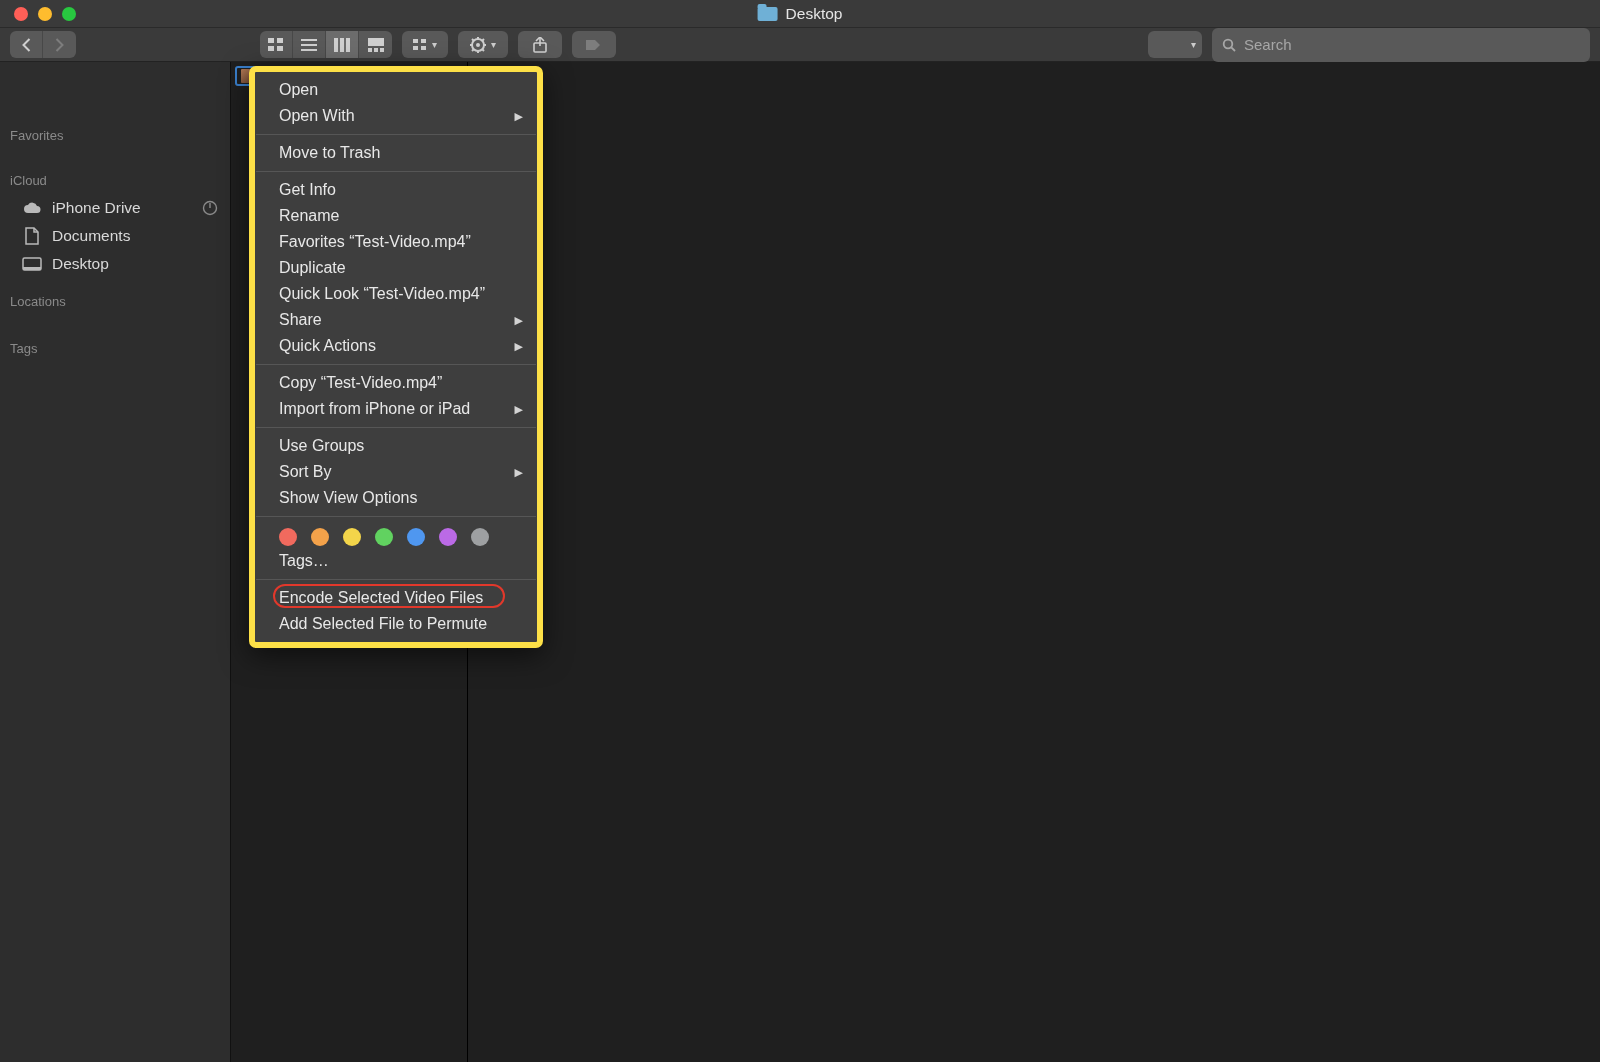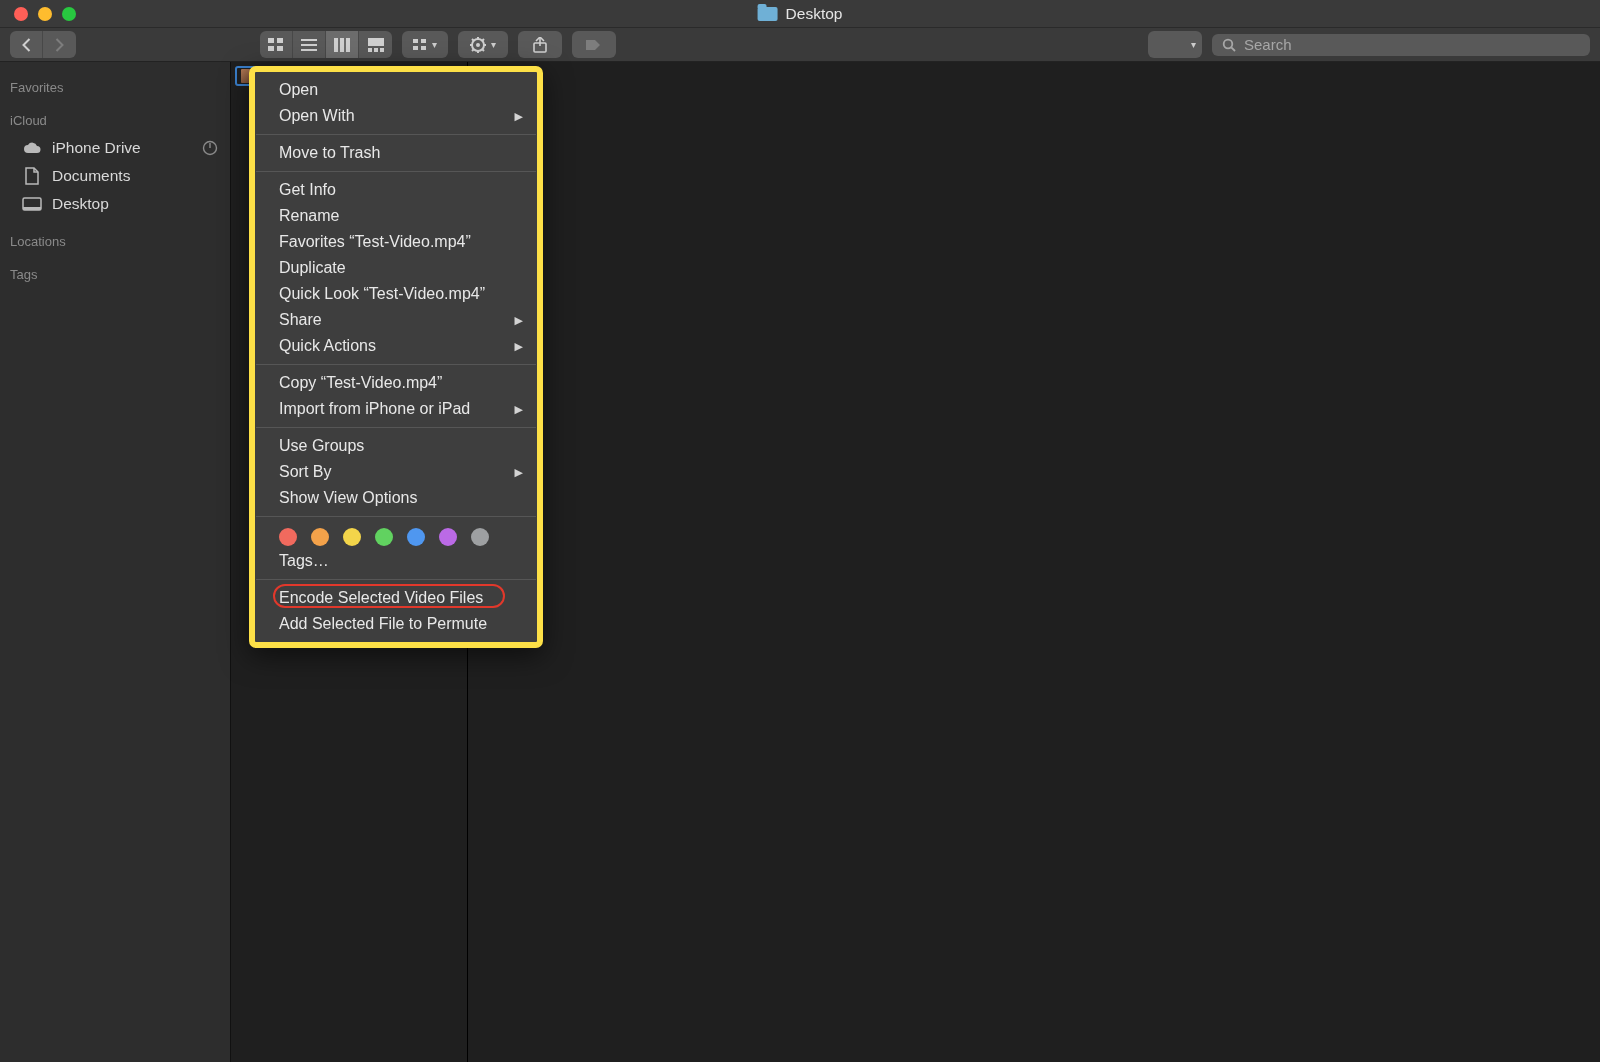--- a/index.html
+++ b/index.html
@@ -60,39 +60,40 @@
   .tb-btn:last-child { border-right: none; }
   .tb-btn.active { background: #6c6c6c; }
   .tb-btn.dim { color: #7d7d7d; }
   .tb-spacer { flex: 1; }
   .tb-dropdown {
     height: 27px; width: 54px; background: #595959;
     border-radius: 6px; display: flex; align-items: center; justify-content: flex-end;
     padding-right: 6px; color: #ccc;
   }
   .searchbox {
-    width: 378px; height: 22px; background: #595959;
+    width: 378px; height: 34px; background: #595959;
     border-radius: 6px; display: flex; align-items: center;
     padding: 0 10px; gap: 8px; color: #a7a7a7;
   }
   .searchbox input {
     background: transparent; border: none; outline: none;
     color: #ddd; font-size: 15px; width: 100%;
   }
   .searchbox input::placeholder { color: #a7a7a7; }
 
   
   .body { display: flex; height: calc(100% - 62px); }
   .sidebar {
     width: 231px; background: #2d2d2d; border-right: 1px solid #111;
     padding-top: 12px;
   }
   .sb-header {
     color: #8a8a8a; font-size: 13px; font-weight: 500;
     padding: 6px 12px 6px 10px;
+    margin-top: 48px;
   }
   .sb-item {
     display: flex; align-items: center; gap: 10px;
     padding: 5px 12px 5px 22px;
     color: #d9d9d9; cursor: default;
   }
   .sb-icon { width: 20px; height: 16px; display:flex; align-items:center; justify-content:center; color:#b7b7b7; }
   .sb-badge { margin-left: auto; color: #8a8a8a; }
 
   .content { flex: 1; position: relative; display: flex; }
@@ -274,21 +275,21 @@
         </svg>
     </span>
     <input type="text" placeholder="Search" style="">
   </div>
 </div>
 
 <div class="body">
   <div class="sidebar">
     <div class="sb-header">Favorites</div>
 
-    <div class="sb-header" style="margin-top:6px">iCloud</div>
+    <div class="sb-header" style="margin-top:18px">iCloud</div>
 
     <div class="sb-item">
       <span class="sb-icon">
         <svg width="20" height="14" viewBox="0 0 20 14">
             <path d="M6 12 a4 4 0 0 1 0-8 a5 5 0 0 1 9 1 a3.5 3.5 0 0 1 0 7 z" fill="#b9b9b9"></path>
           </svg>
       </span>
       <span>iPhone Drive</span>
       <span class="sb-badge">
         <svg width="16" height="16" viewBox="0 0 16 16">
@@ -312,21 +313,21 @@
       <span class="sb-icon">
         <svg width="20" height="14" viewBox="0 0 20 14">
             <rect x="1" y="1" width="18" height="12" rx="1.5" fill="none" stroke="#b9b9b9" stroke-width="1.5"></rect>
             <rect x="1" y="10" width="18" height="3" fill="#b9b9b9"></rect>
           </svg>
       </span>
       <span>Desktop</span>
     </div>
 
     <div class="sb-header" style="margin-top:10px">Locations</div>
-    <div class="sb-header" style="margin-top:6px">Tags</div>
+    <div class="sb-header" style="margin-top:20px">Tags</div>
   </div>
 
   <div class="content">
     <div class="col">
       <div class="file-row">
         <span class="thumb"></span>
         <span style="overflow:hidden; text-overflow:ellipsis; white-space:nowrap; flex:1">Test-Video.mp4</span>
         <span style="font-size:15px; color:#ccc">›</span>
       </div>
     </div>

